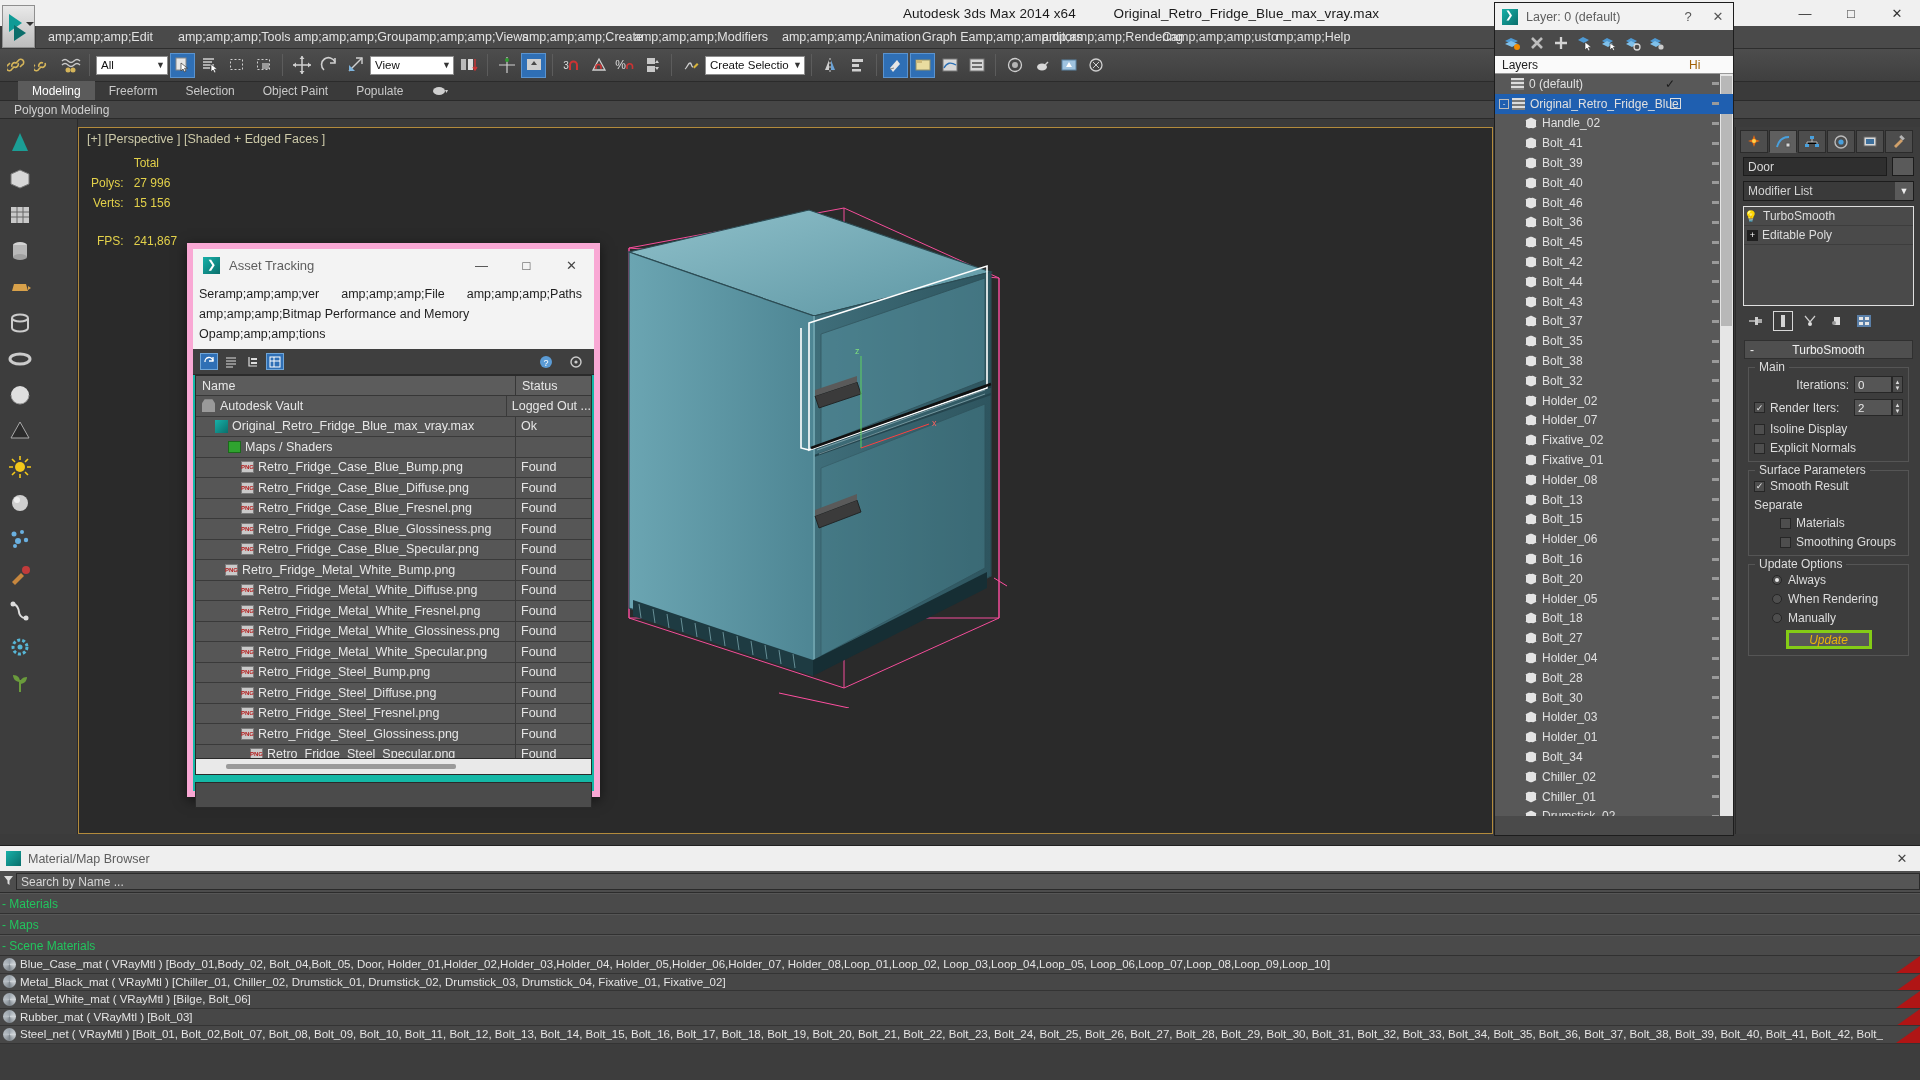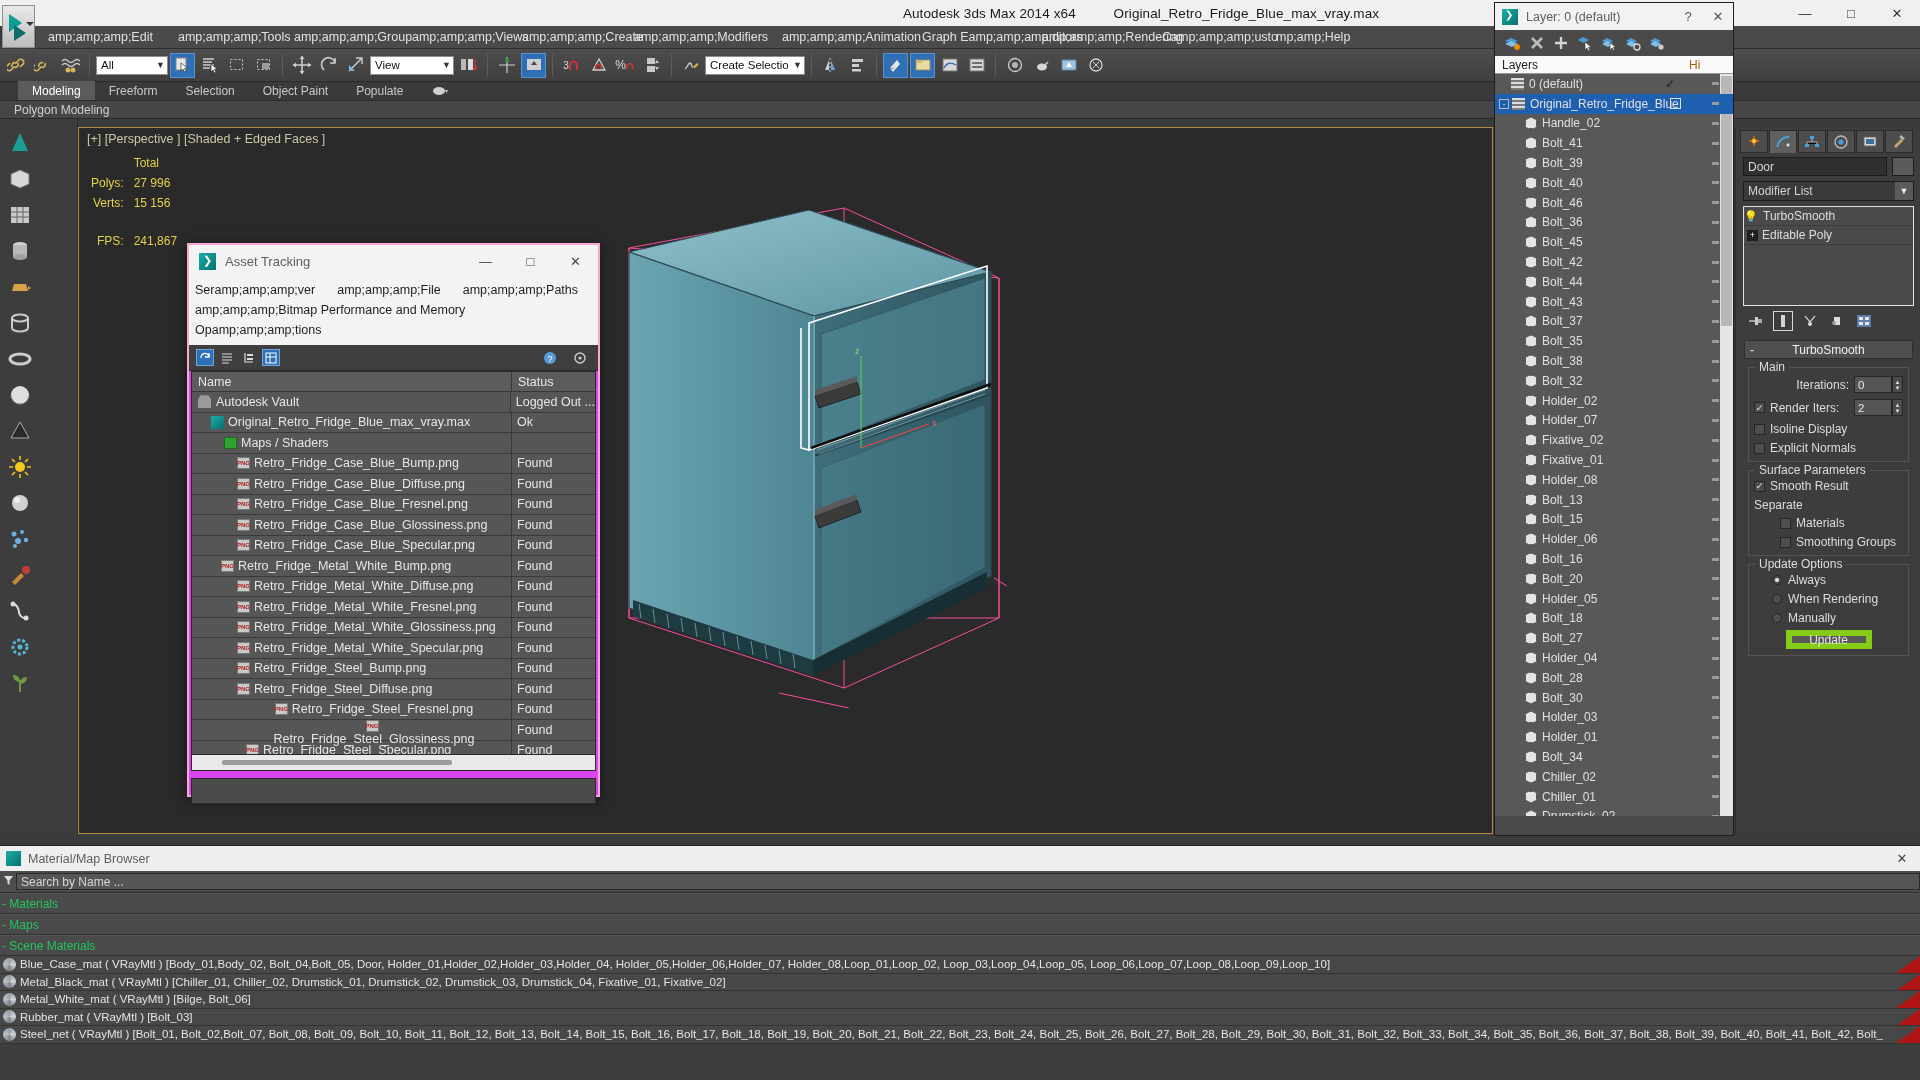--- a/index.html
+++ b/index.html
@@ -71,21 +71,21 @@
   .leftdock { position:absolute; left:0; top:119px; width:78px; height:715px;
     background:#3d3d3d; border-right:1px solid #2b2b2b; padding-top:6px; }
   .ldrow { height:36px; display:flex; align-items:center; gap:4px; padding-left:5px; }
   .ldi { width:30px;height:30px; display:flex;align-items:center;justify-content:center; }
 
   
   .fridge { position:absolute; left:520px; top:20px; width:420px; height:560px; }
 
   
   .atdlg { position:absolute; left:187px; top:243px; width:413px; height:554px;
-    background:#d946ef; border:2px solid #f9a8d4; box-shadow:0 3px 12px rgba(0,0,0,.55); }
+    background:#14b8a6; border:6px solid #f9a8d4; box-shadow:0 3px 12px rgba(0,0,0,.55); }
   .at-title { height:33px; background:#f3f3f3; display:flex; align-items:center; }
   .at-title .at-ico { width:17px;height:17px; margin:0 9px 0 10px; position:relative;
     background:linear-gradient(135deg,#17b0a8,#0a6f6c); }
   .at-title .at-ico:after { content:"\276F"; position:absolute; color:#fff; font-size:11px;
     left:4px; top:1px; }
   .at-title .at-t { flex:1; font-size:13px; color:#5e5e5e; }
   .at-title .at-btns { display:flex; }
   .at-title .at-btns div { width:45px; height:33px; display:flex;align-items:center;
     justify-content:center; font-size:13px; color:#444; }
   .at-menu { background:#f3f3f3; color:#1f1f1f; font-size:12.5px; padding:2px 6px 5px 6px;
@@ -196,22 +196,22 @@
   .spinar { width:11px; height:17px; background:#4b4b4b; border:1px solid #272727;
     display:flex; flex-direction:column; align-items:center; justify-content:center;
     font-size:6px; line-height:6px; color:#ddd; }
   .cb { width:11px;height:11px; background:#4e4e4e; border:1px solid #262626; margin-right:5px;
     font-size:9px; color:#eaeaea; display:flex;align-items:center;justify-content:center; flex:none;}
   .cbrow { display:flex; align-items:center; font-size:12px; color:#ddd; margin-bottom:5px; }
   .rb { width:10px;height:10px; border-radius:50%; background:#4e4e4e; border:1px solid #262626;
     margin-right:6px; flex:none; position:relative; }
   .rb.on:after { content:""; position:absolute; left:2px;top:2px;width:4px;height:4px;
     border-radius:50%; background:#e8e8e8; }
-  .btn { margin:4px auto 0 auto; width:86px; height:19px; background:#585858; border:6px solid #84cc16;
-    display:flex;align-items:center;justify-content:center; font-size:12px; color:#e5e5e5; }
+  .btn { margin:4px auto 0 auto; width:86px; height:19px; background:#585858; border:3px solid #84cc16;
+    display:flex;align-items:center;justify-content:center; font-size:12px; color:#eab308;font-style:italic; }
 
   
   .matbrowser { position:absolute; left:0; top:845px; width:1920px; height:235px;
     background:#3d3d3d; border-top:1px solid #202020; }
   .mb-title { height:25px; background:#efefef; display:flex; align-items:center; }
   .mb-title .i { width:15px;height:15px; margin:0 7px 0 6px;
     background:linear-gradient(135deg,#17b0a8,#0a6f6c); }
   .mb-title .t { flex:1; font-size:12.5px; color:#5d5d5d; }
   .mb-title .x { width:36px; text-align:center; font-size:13px; color:#444; }
   .mb-search { height:22px; background:#4d4d4d; display:flex; align-items:center;
@@ -883,28 +883,28 @@
             <div class="s">Found</div>
           </div>
           <div class="at-row">
             <div class="n" style="padding-left: 45px;">
               <span class="pngico">PNG</span>
               <span>Retro_Fridge_Steel_Diffuse.png</span>
             </div>
             <div class="s">Found</div>
           </div>
           <div class="at-row">
-            <div class="n" style="padding-left: 45px; justify-content: center;">
+            <div class="n" style="padding-left: 45px;">
               <span class="pngico">PNG</span>
               <span>Retro_Fridge_Steel_Fresnel.png</span>
             </div>
             <div class="s">Found</div>
           </div>
           <div class="at-row">
-            <div class="n" style="padding-left: 45px; flex-direction: column;">
+            <div class="n" style="padding-left: 45px;">
               <span class="pngico">PNG</span>
               <span>Retro_Fridge_Steel_Glossiness.png</span>
             </div>
             <div class="s">Found</div>
           </div>
           <div class="at-row">
             <div class="n" style="padding-left: 54px;">
               <span class="pngico">PNG</span>
               <span>Retro_Fridge_Steel_Specular.png</span>
             </div>

